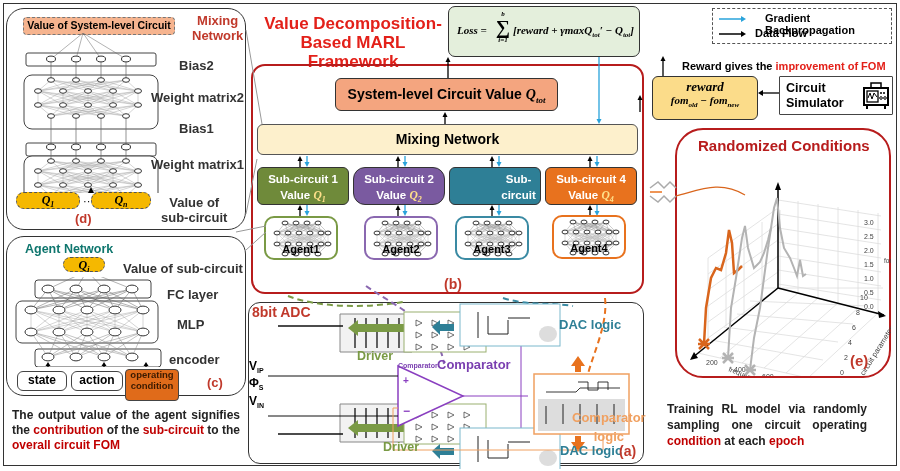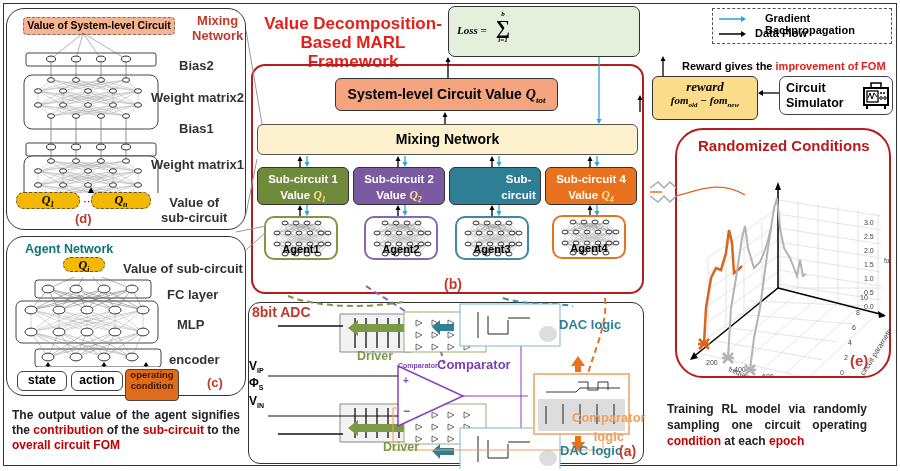--- a/index.html
+++ b/index.html
@@ -364,20 +364,23 @@
 </div>
 <div class="abs" style="left:448px;top:6px;width:192px;height:51px;background:#e4efdc;border:1.5px solid #333;border-radius:7px;box-sizing:border-box;">
   <div class="abs mi" style="left:8px;top:17px;font-size:11px;white-space:nowrap;">
     <span>Loss = </span>
   </div>
   <div class="abs mi" style="left:44px;top:3px;width:20px;text-align:center;">
     <div style="font-size:7px;">b</div>
     <div style="font-size:20px;line-height:18px;font-style:normal;">∑</div>
     <div style="font-size:7px;">i=1</div>
   </div>
+  <div class="abs mi" style="left:64px;top:17px;font-size:11px;white-space:nowrap;">
+    <span>[reward + γmaxQ</span><sub style="font-size:7px;">tot</sub><span>′ − Q</span><sub style="font-size:7px;">tot</sub><span>]</span>
+  </div>
 </div>
 
 <div class="abs" style="left:712px;top:8px;width:180px;height:36px;border:1.5px dashed #555;box-sizing:border-box;">
   <svg class="abs" style="left:4px;top:3px;" width="30" height="30">
     <line x1="2" y1="7" x2="24" y2="7" stroke="#29a3db" stroke-width="1.5"></line>
       <polygon points="24,4 29,7 24,10" fill="#29a3db"></polygon>
     <line x1="2" y1="22" x2="24" y2="22" stroke="#000" stroke-width="1.5"></line>
       <polygon points="24,19 29,22 24,25" fill="#000"></polygon>
   </svg>
   <div class="abs b" style="left:52px;top:3px;font-size:11px;">Gradient Backpropagation</div>
@@ -391,21 +394,21 @@
 <div class="abs" style="left:652px;top:76px;width:106px;height:44px;background:#fbdc8a;border:1.5px solid #333;border-radius:6px;box-sizing:border-box;text-align:center;">
   <div class="mi" style="font-size:13px;line-height:15px;margin-top:2px;">reward</div>
   <div class="mi" style="font-size:11px;line-height:13px;white-space:nowrap;">
     <span>fom</span><sub style="font-size:7px;">old</sub><span> − </span><span>fom</span><sub style="font-size:7px;">new</sub>
   </div>
 </div>
 <svg class="abs" style="left:758px;top:88px;" width="22" height="10">
     <line x1="4" y1="5" x2="21" y2="5" stroke="#000" stroke-width="1.3"></line>
     <polygon points="0,5 5,2 5,8" fill="#000"></polygon>
   </svg>
-<div class="abs" style="left:779px;top:76px;width:114px;height:39px;border:1.5px solid #444;border-radius:7px;box-sizing:border-box;">
+<div class="abs" style="left:779px;top:76px;width:114px;height:39px;border:1.5px solid #444;border-radius:1px;box-sizing:border-box;">
   <div class="abs b" style="left:6px;top:4px;font-size:12.5px;line-height:15px;">
     <div>Circuit</div>
     <div>Simulator</div>
   </div>
   <svg class="abs" style="left:82px;top:5px;" width="28" height="28">
     <rect x="9" y="1" width="10" height="5" fill="none" stroke="#000" stroke-width="1.5"></rect>
     <rect x="2" y="6" width="24" height="17" fill="none" stroke="#000" stroke-width="2"></rect>
     <rect x="5" y="9" width="11" height="11" fill="none" stroke="#000" stroke-width="1.3"></rect>
     <polyline points="6,16 8,11 10,17 12,11 15,15" fill="none" stroke="#000" stroke-width="1"></polyline>
     <circle cx="19" cy="11" r="1" fill="#000"></circle>
@@ -465,21 +468,21 @@
     <line x1="340" y1="161" x2="340" y2="154" stroke="#000" stroke-width="1.3"></line>
     <polygon points="337.5,155 340,150 342.5,155" fill="#000"></polygon>
     <line x1="347" y1="150" x2="347" y2="157" stroke="#29a3db" stroke-width="1.3"></line>
     <polygon points="344.5,156 347,161 349.5,156" fill="#29a3db"></polygon>
   </svg>
 
 <div class="sub" style="left:257px;top:167px;background:#6f8a3a;">
   <div>Sub-circuit 1</div>
   <div><span>Value </span><span class="mi" style="color:#ffe08a;">Q</span><sub class="mi" style="font-size:8px;color:#ffe08a;">1</sub></div>
 </div>
-<div class="sub" style="left:353px;top:167px;background:#7a5aa0;">
+<div class="sub" style="left:353px;top:167px;background:#7a5aa0;border-radius:12px;">
   <div>Sub-circuit 2</div>
   <div><span>Value </span><span class="mi" style="color:#ffe08a;">Q</span><sub class="mi" style="font-size:8px;color:#ffe08a;">2</sub></div>
 </div>
 <div class="sub" style="left:449px;top:167px;background:#2e7f96;padding-left:47px;">
   <div>Sub-circuit 3</div>
   <div><span>Value </span><span class="mi" style="color:#ffe08a;">Q</span><sub class="mi" style="font-size:8px;color:#ffe08a;">3</sub></div>
 </div>
 <div class="sub" style="left:545px;top:167px;background:#e8721e;">
   <div>Sub-circuit 4</div>
   <div><span>Value </span><span class="mi" style="color:#ffe08a;">Q</span><sub class="mi" style="font-size:8px;color:#ffe08a;">4</sub></div>

